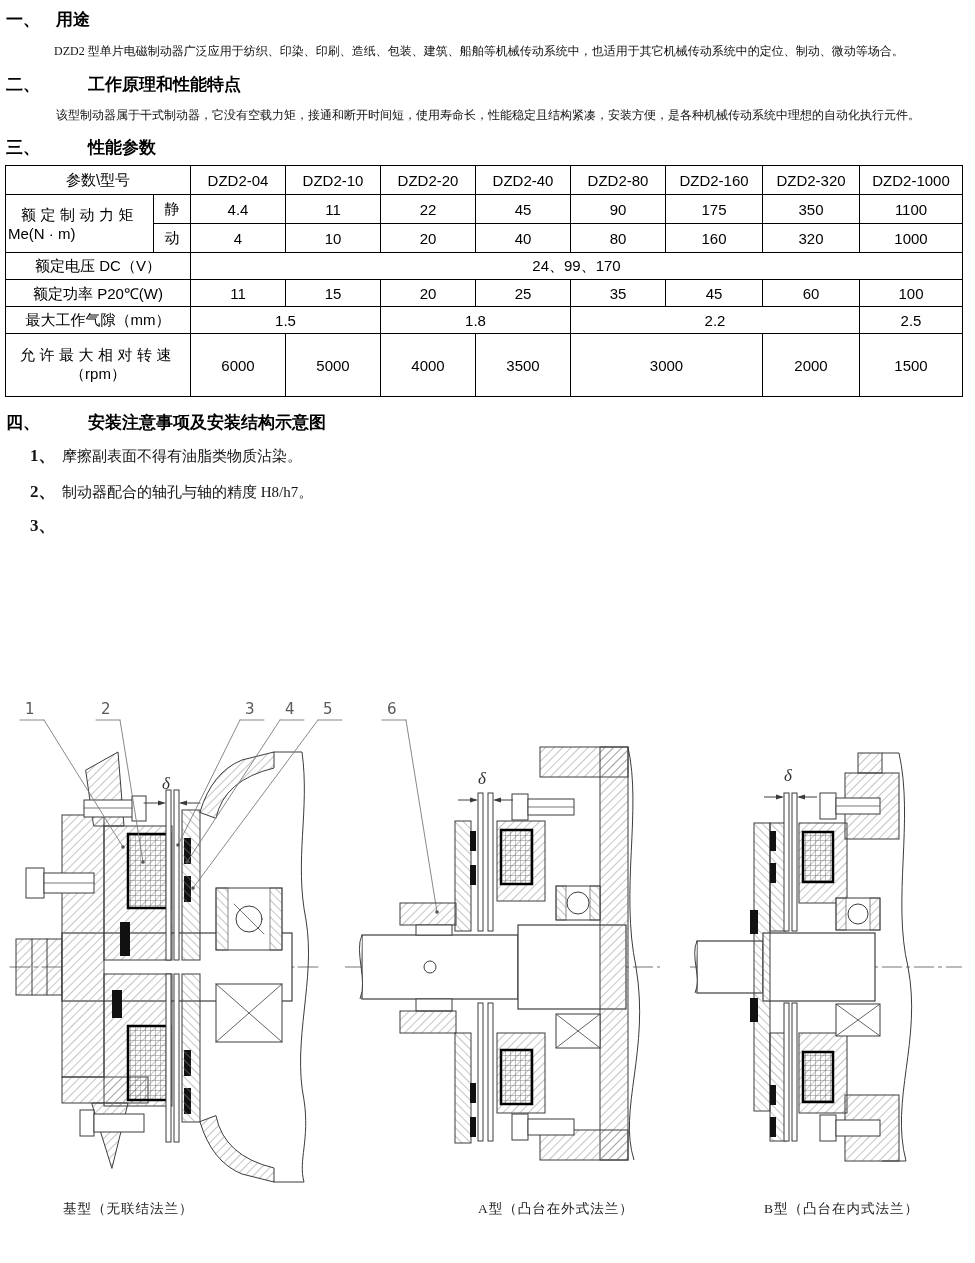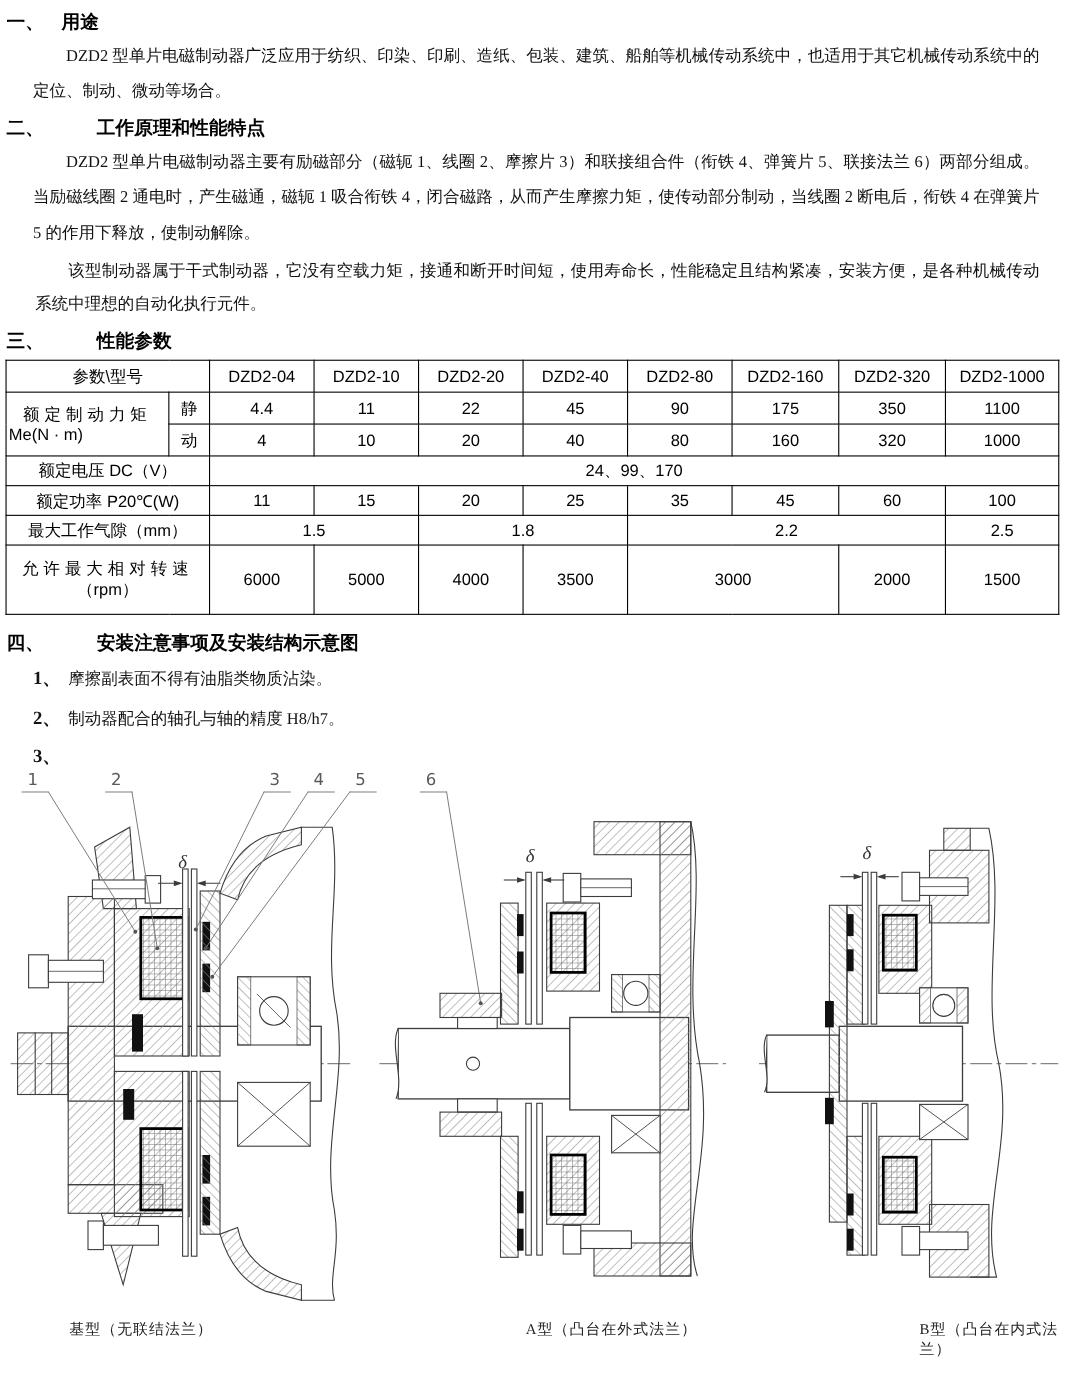--- a/index.html
+++ b/index.html
@@ -4,59 +4,58 @@
 <style>
   html,body{margin:0;padding:0;background:#fff;}
   .page{position:relative;width:975px;height:1263px;background:#fff;color:#141414;
         font-family:"Liberation Serif",serif;overflow:hidden;}
   
   .sec{display:flex;align-items:baseline;font-family:"Liberation Sans",sans-serif;
        font-weight:bold;font-size:17px;margin:0;color:#000;}
   .sec .num{flex:0 0 50px;padding-left:6px;}
   .sec.w2 .num{flex-basis:82px;}
   
-  .para{margin:4px 30px 2px 30px;font-size:15px;line-height:32px;text-align:justify;
+  .para{margin:4px 30px 2px 30px;font-size:12px;line-height:32px;text-align:justify;
         text-indent:2em;color:#111;}
   
   table.spec{border-collapse:collapse;margin:6px 0 0 5px;width:845px;table-layout:fixed;
         font-family:"Liberation Sans",sans-serif;font-size:15px;color:#000;}
   table.spec td{border:1px solid #000;text-align:center;vertical-align:middle;padding:1px 2px;}
   table.spec{border:1.5px solid #000;}
   td.lab{text-align:left;padding-left:7px;}
   .ls{letter-spacing:0.30em;}
   .cmid{text-align:left;}
   .rh1{height:29px;}.rh2{height:29px;}.rh3{height:27px;margin-top:36px;}.rh4{height:63px;}
   
   .note{display:flex;align-items:baseline;margin:8px 0 0 30px;}
   .note .nnum{flex:0 0 32px;font-weight:bold;font-size:17px;font-family:"Liberation Serif",serif;}
   .note .ntxt{font-size:15px;line-height:28px;}
   
   .diagrams{position:absolute;top:690px;left:0;width:975px;height:545px;}
   .cap{position:absolute;top:510px;font-size:13.5px;color:#222;letter-spacing:1px;
        font-family:"Liberation Serif",serif;}
-  .cap.c0{left:63px;}.cap.c1{left:478px;}.cap.c2{left:836px;}
+  .cap.c0{left:63px;}.cap.c1{left:478px;}.cap.c2{left:764px;}
   svg text.pn{font-family:"DejaVu Sans",sans-serif;font-size:15px;fill:#5a5a5a;}
   svg text.delta{font-family:"Liberation Serif",serif;font-style:italic;font-size:17px;fill:#333;}
 </style>
 </head>
 <body>
 
 <div class="page">
 
   <div class="sec" style="padding-top:8px;">
     <span class="num">一、</span>
     <span>用途</span>
   </div>
   <p class="para">DZD2 型单片电磁制动器广泛应用于纺织、印染、印刷、造纸、包装、建筑、船舶等机械传动系统中，也适用于其它机械传动系统中的定位、制动、微动等场合。</p>
 
   <div class="sec w2" style="margin-top:6px;">
     <span class="num">二、</span>
     <span>工作原理和性能特点</span>
   </div>
-  <p class="para">DZD2 型单片电磁制动器主要有励磁部分（磁轭 1、线圈 2、摩擦片 3）和联接组合件（衔铁 4、弹簧片 5、联接法兰 6）两部分组成。当励磁线圈 2 通电时，产生磁通，磁轭 1 吸合衔铁 4，闭合磁路，从而产生摩擦力矩，使传动部分制动，当线圈 2 断电后，衔铁 4 在弹簧片 5 的作用下释放，使制动解除。</p>
   <p class="para" style="line-height:30px;margin-left:32px;">该型制动器属于干式制动器，它没有空载力矩，接通和断开时间短，使用寿命长，性能稳定且结构紧凑，安装方便，是各种机械传动系统中理想的自动化执行元件。</p>
 
   <div class="sec w2" style="margin-top:6px;">
     <span class="num">三、</span>
     <span>性能参数</span>
   </div>
 
   <table class="spec">
     <colgroup>
       <col style="width:148px">

